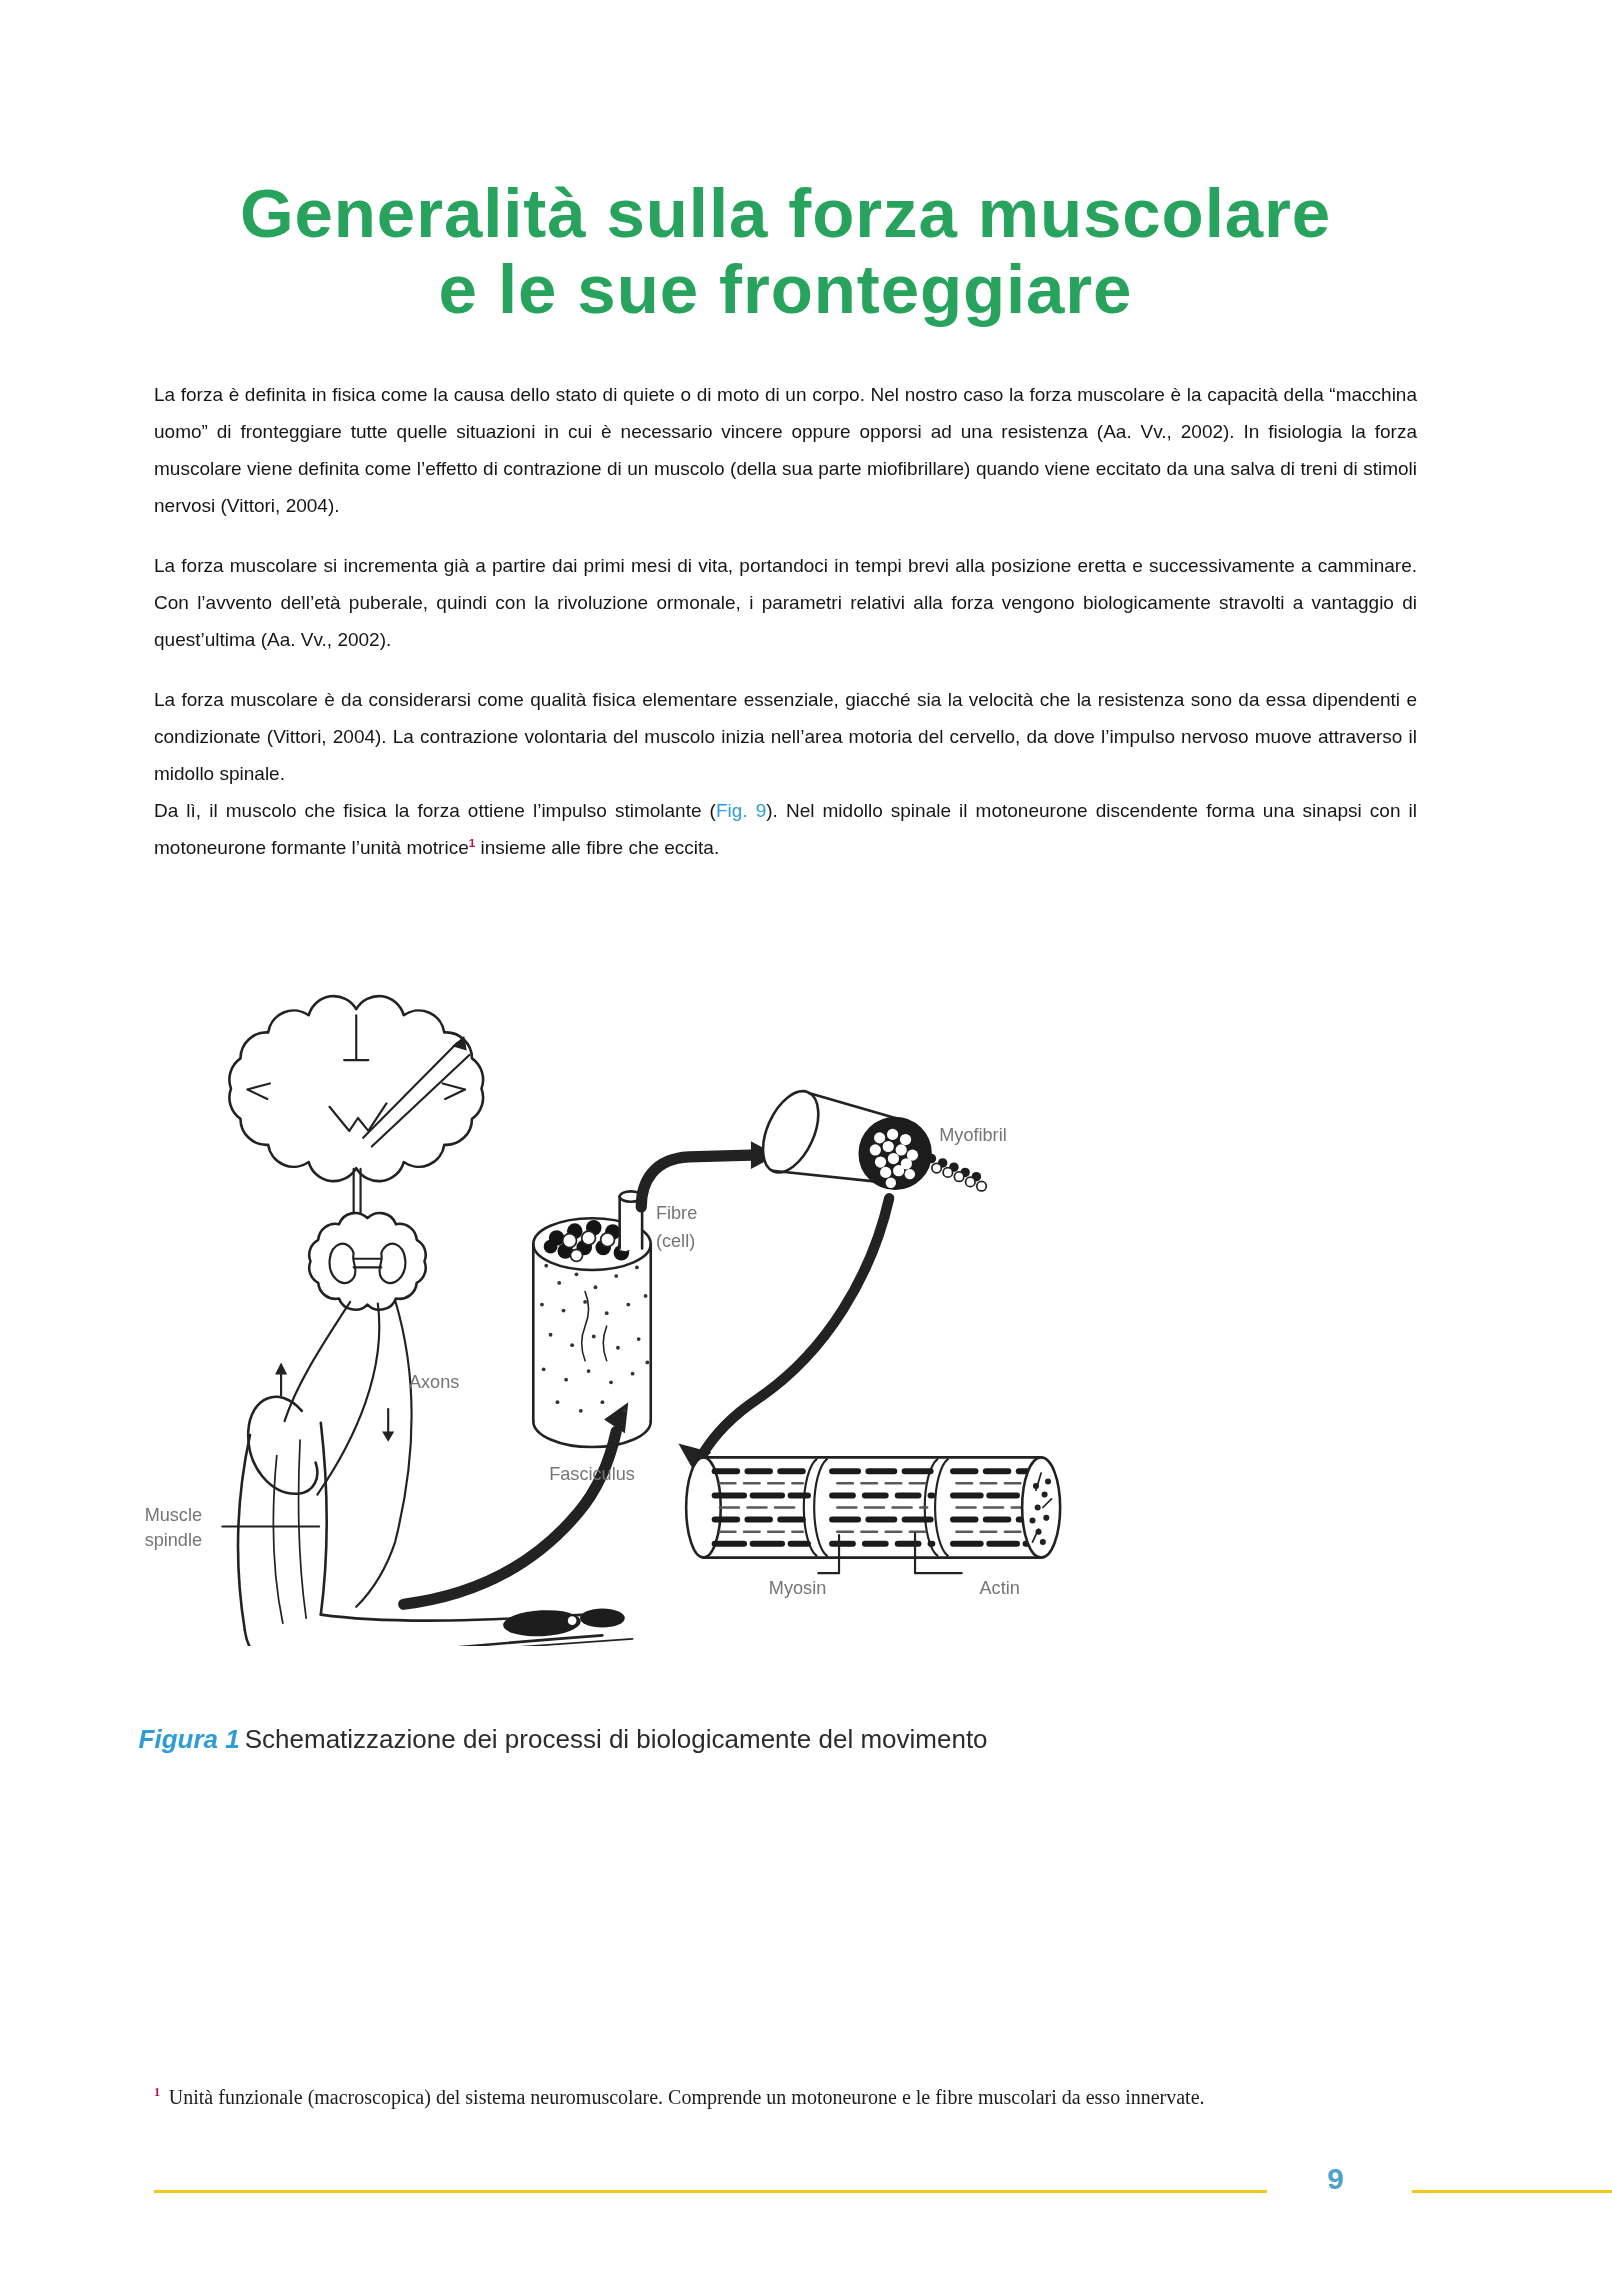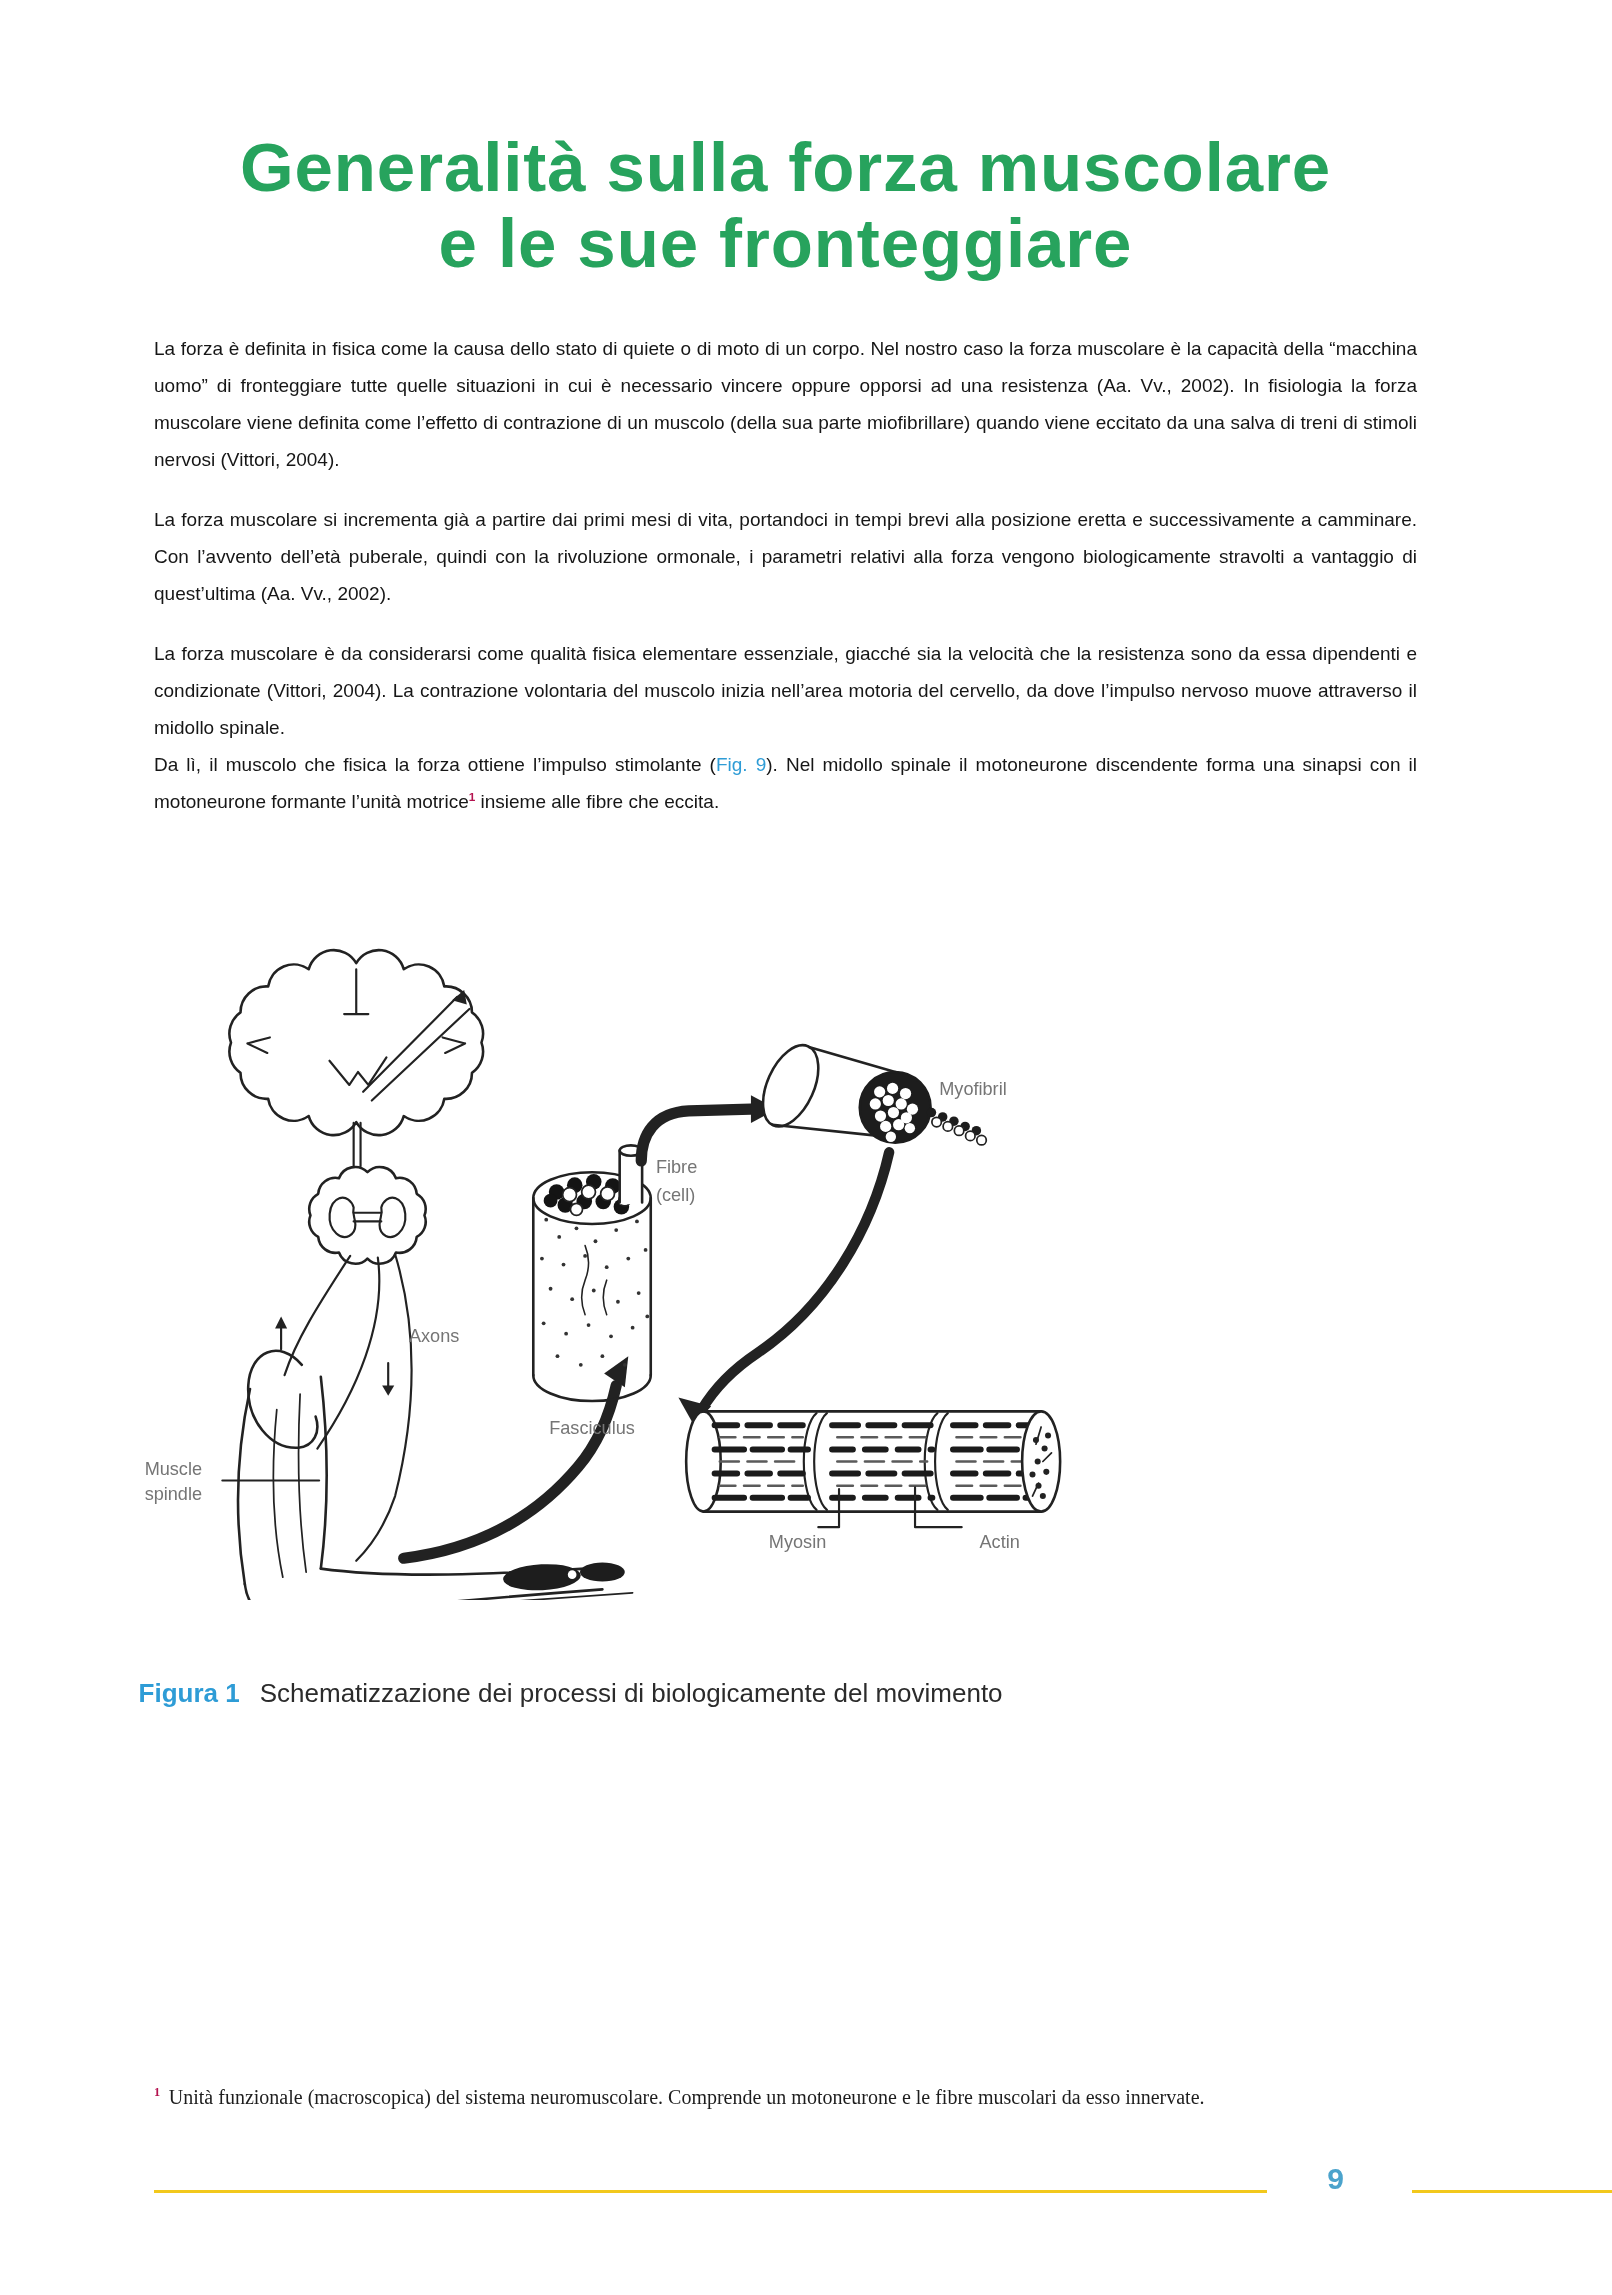--- a/index.html
+++ b/index.html
@@ -11,21 +11,21 @@
     --body-text:#161616;
     --figure-label:#757575;
   }
   *{margin:0;padding:0;box-sizing:border-box;}
   html,body{background:#ffffff;}
   body{
     width:1612px;height:2295px;position:relative;overflow:hidden;
     font-family:"Liberation Sans","DejaVu Sans",sans-serif;
     color:var(--body-text,#161616);
   }
-  .content{margin-left:154px;width:1263px;}
+  .content{margin-left:154px;width:1263px;margin-top:46px;}
   h1.title{
     padding-top:130px;margin-bottom:48px;
     text-align:center;
     font-size:69px;line-height:76px;font-weight:700;letter-spacing:0.9px;
     color:var(--title-green,#27A35D);
   }
   .body-text p{
     font-size:19px;line-height:37px;
     text-align:justify;
     margin:0 0 23px 0;
@@ -40,21 +40,21 @@
   figure.fig{
     margin:123px 0 0 136px;
     width:963px;
   }
   figure.fig svg{display:block;}
   figcaption{
     margin:76px 0 0 2.6px;
     font-size:26px;line-height:35px;color:#2b2b2b;
   }
   .cap-label{
-    color:var(--link-blue,#2E9CD6);font-weight:700;margin-right:20px;
+    color:var(--link-blue,#2E9CD6);font-weight:700;margin-right:5px;font-style:italic;
   }
   .fig-label-text{
     font-size:21px;
     fill:var(--figure-label,#757575);
     font-family:"Liberation Sans","DejaVu Sans",sans-serif;
   }
   .footnote{
     position:absolute;left:154px;top:2080px;width:1244px;
     font-family:"Liberation Serif","DejaVu Serif",serif;
     font-size:20px;line-height:35px;color:#1d1d1d;

